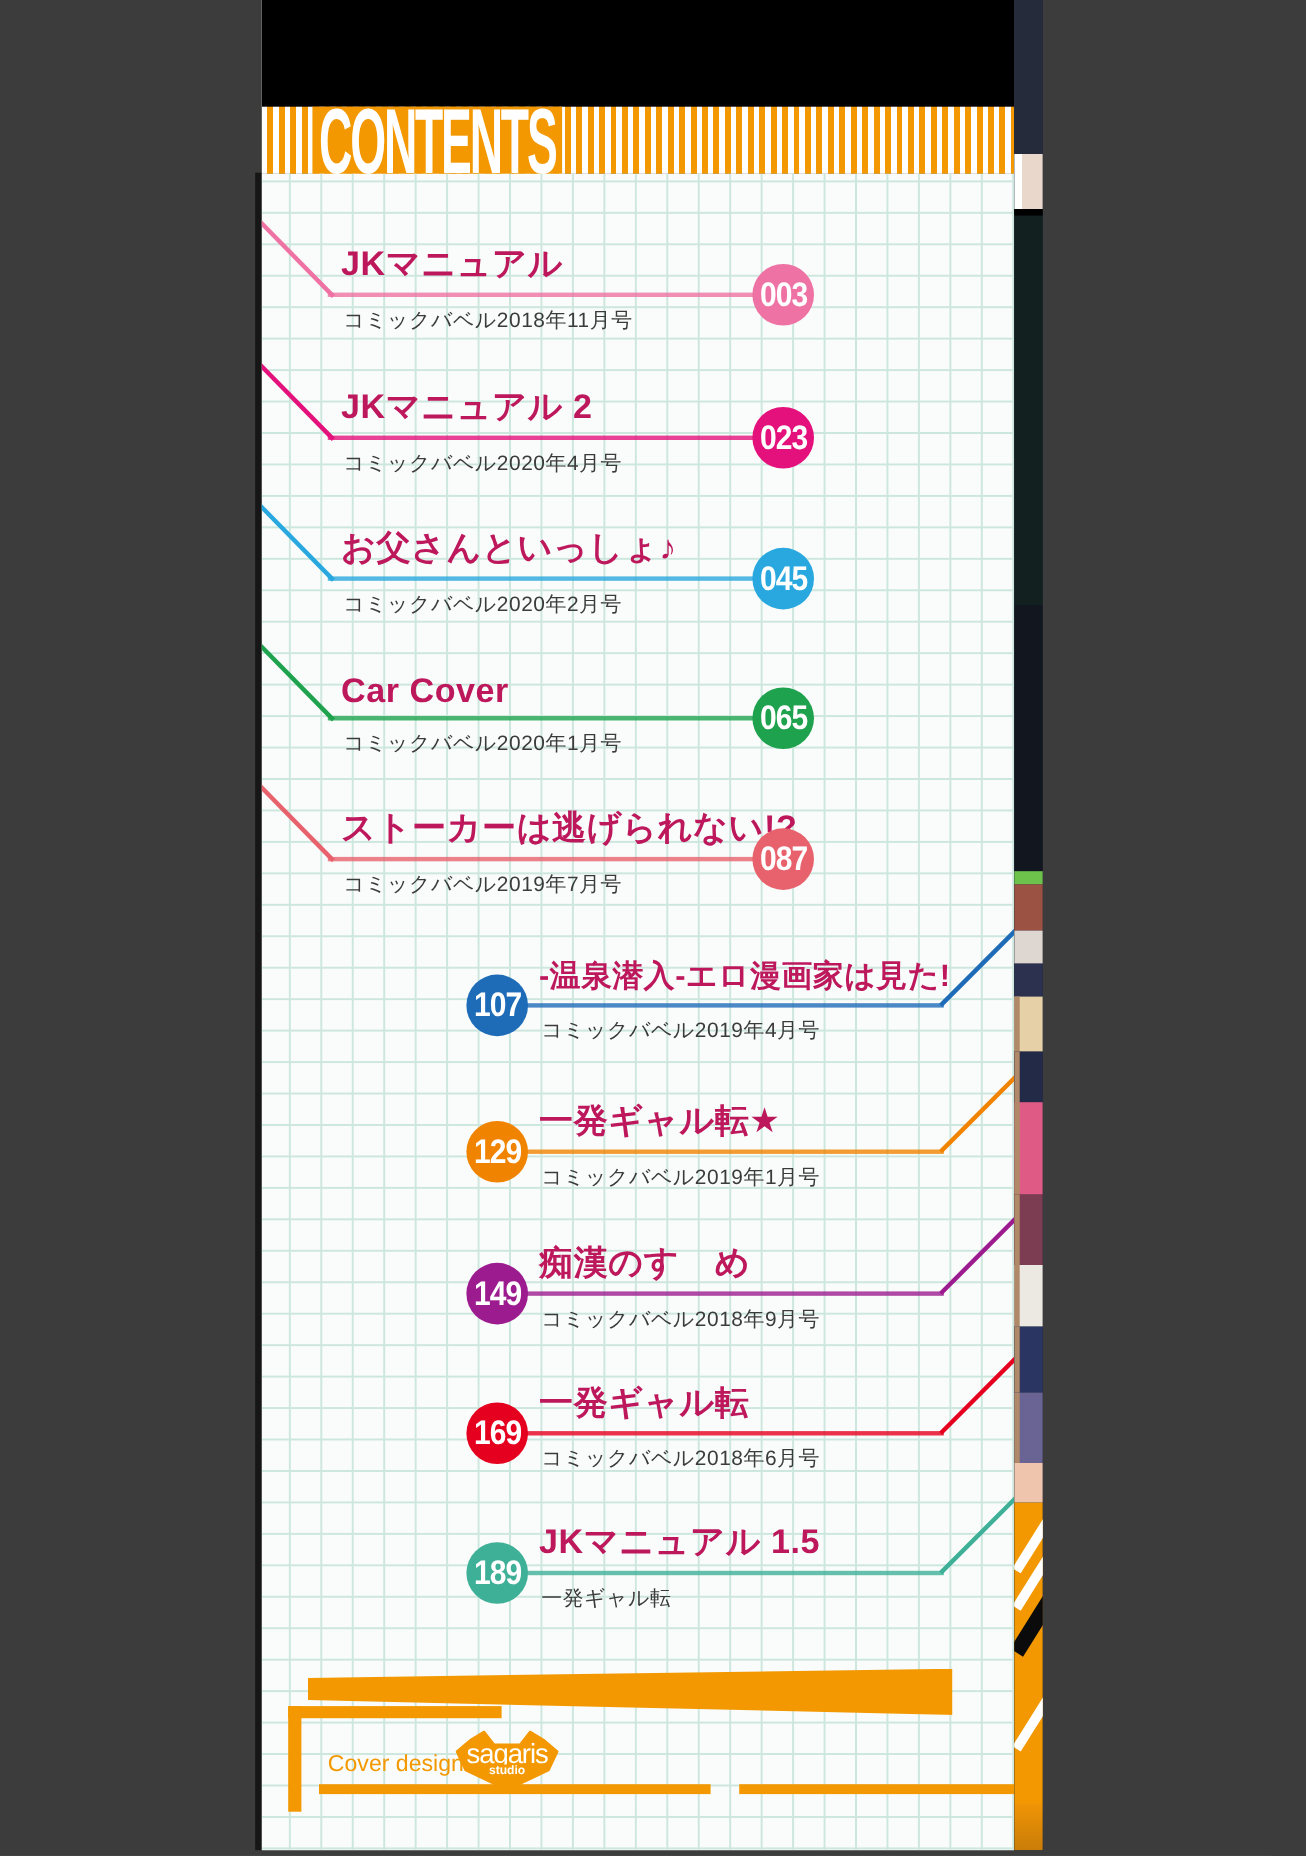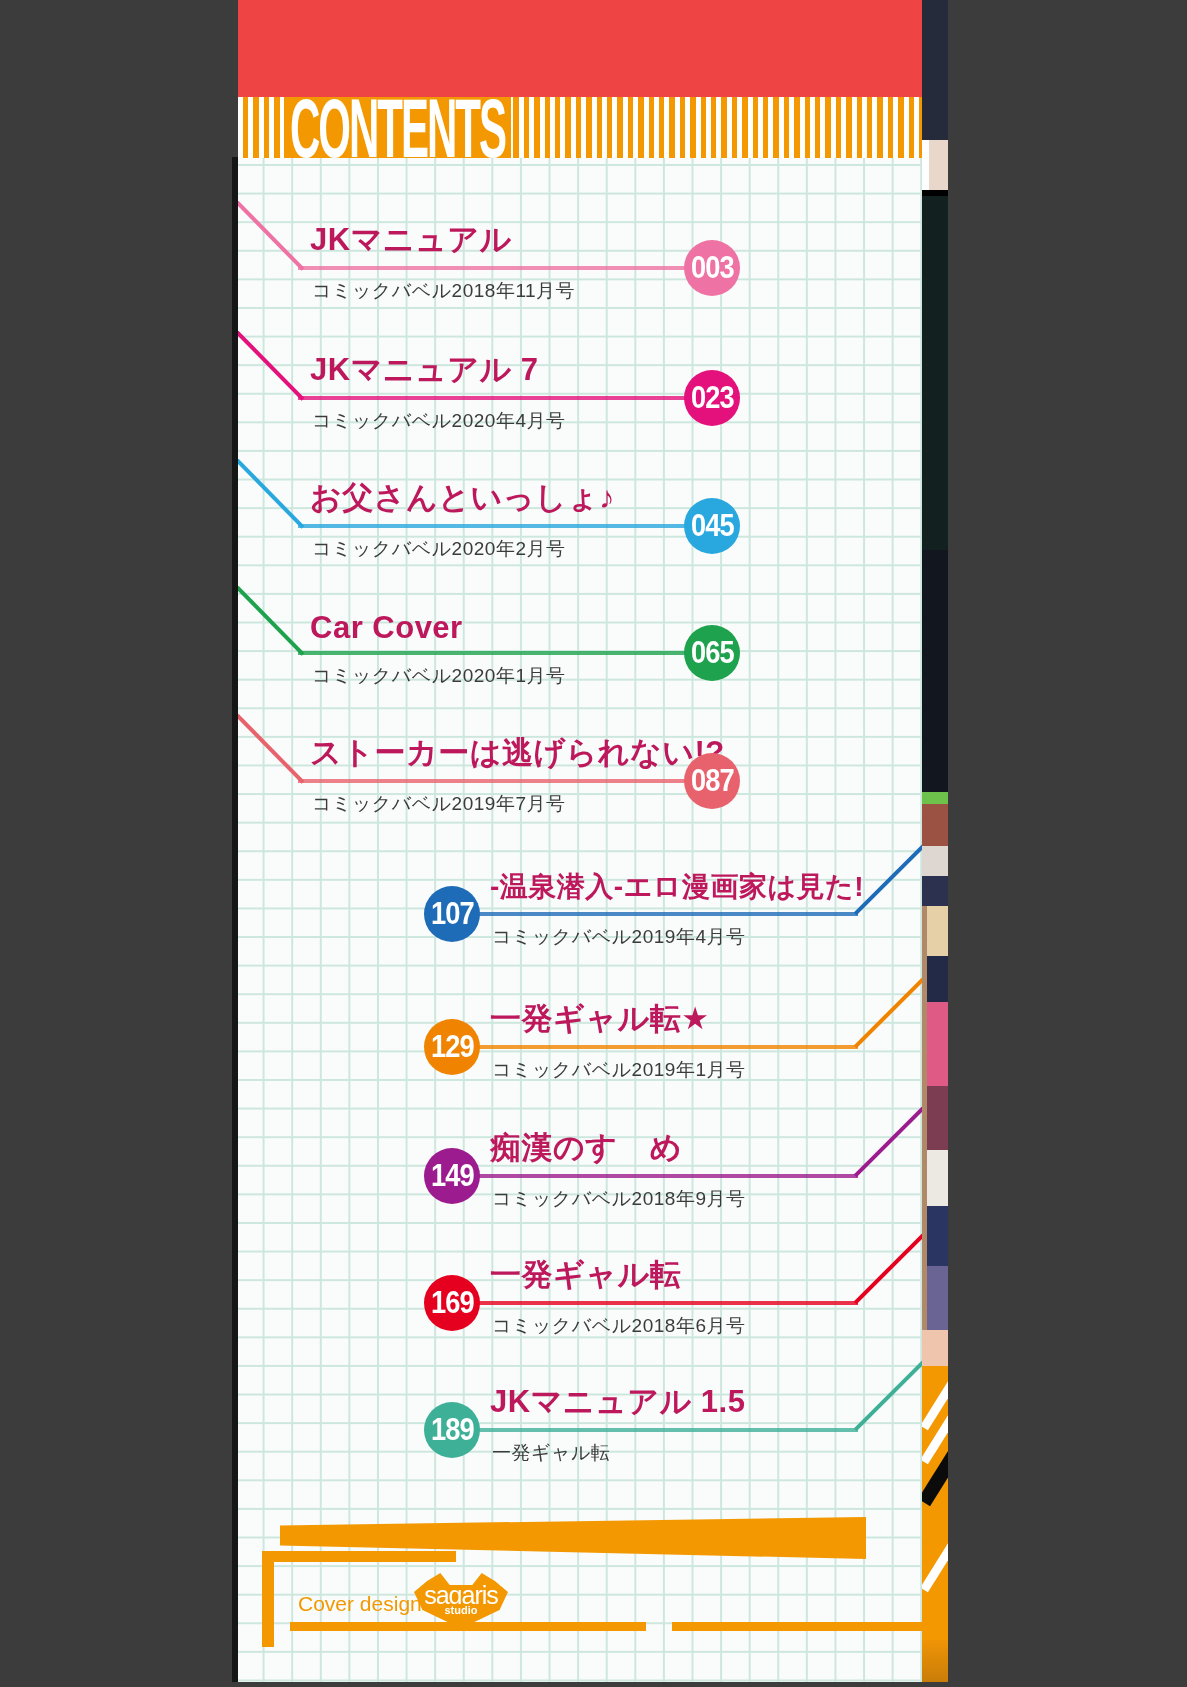--- a/index.html
+++ b/index.html
@@ -5,21 +5,21 @@
   html,body{margin:0;padding:0;background:#3c3c3c;}
   *{box-sizing:border-box;}
   body{font-family:"Liberation Sans","DejaVu Sans",sans-serif;}
   #root{position:relative;width:1187px;height:1687px;background:#3c3c3c;overflow:hidden;}
 
   
   #page{position:absolute;left:238px;top:0;width:684px;height:1682px;background:#f9fcfa;overflow:hidden;}
   #page-left-shadow{position:absolute;left:232px;top:157px;width:6px;height:1525px;background:#161616;}
 
   
-  .header{position:absolute;left:0;top:0;width:100%;height:158px;background:#ef4444;}
+  .header{position:absolute;left:0;top:0;width:100%;height:158px;background:#000000;}
   .stripe-band{position:absolute;left:0;top:97px;width:100%;height:61px;
     background:repeating-linear-gradient(90deg,#ffffff 0 5px,#f39800 5px 10.4px);}
   .contents-title{position:absolute;left:46px;bottom:0;height:61px;line-height:63px;
     background:#f39800;padding:0 12px;color:#ffffff;font-weight:900;font-size:84px;
     letter-spacing:-4px;transform:scaleX(0.5);transform-origin:0 100%;white-space:nowrap;}
 
   
   .grid-body{position:absolute;left:0;top:158px;width:100%;height:1524px;
     background-color:#f9fcfa;
     background-image:linear-gradient(#cde7de 1.5px,transparent 1.5px),
@@ -100,21 +100,21 @@
       <div class="title">JKマニュアル</div>
       <div class="source">コミックバベル2018年11月号</div>
       <div class="circle">
           <span>003</span>
         </div>
     </div>
 
     <div class="entry left e2" style="--c: #e4117c;">
       <div class="diag"></div>
       <div class="hline"></div>
-      <div class="title">JKマニュアル 7</div>
+      <div class="title">JKマニュアル 2</div>
       <div class="source">コミックバベル2020年4月号</div>
       <div class="circle">
           <span>023</span>
         </div>
     </div>
 
     <div class="entry left e3" style="--c: #29a8df;">
       <div class="diag"></div>
       <div class="hline"></div>
       <div class="title">お父さんといっしょ♪</div>

